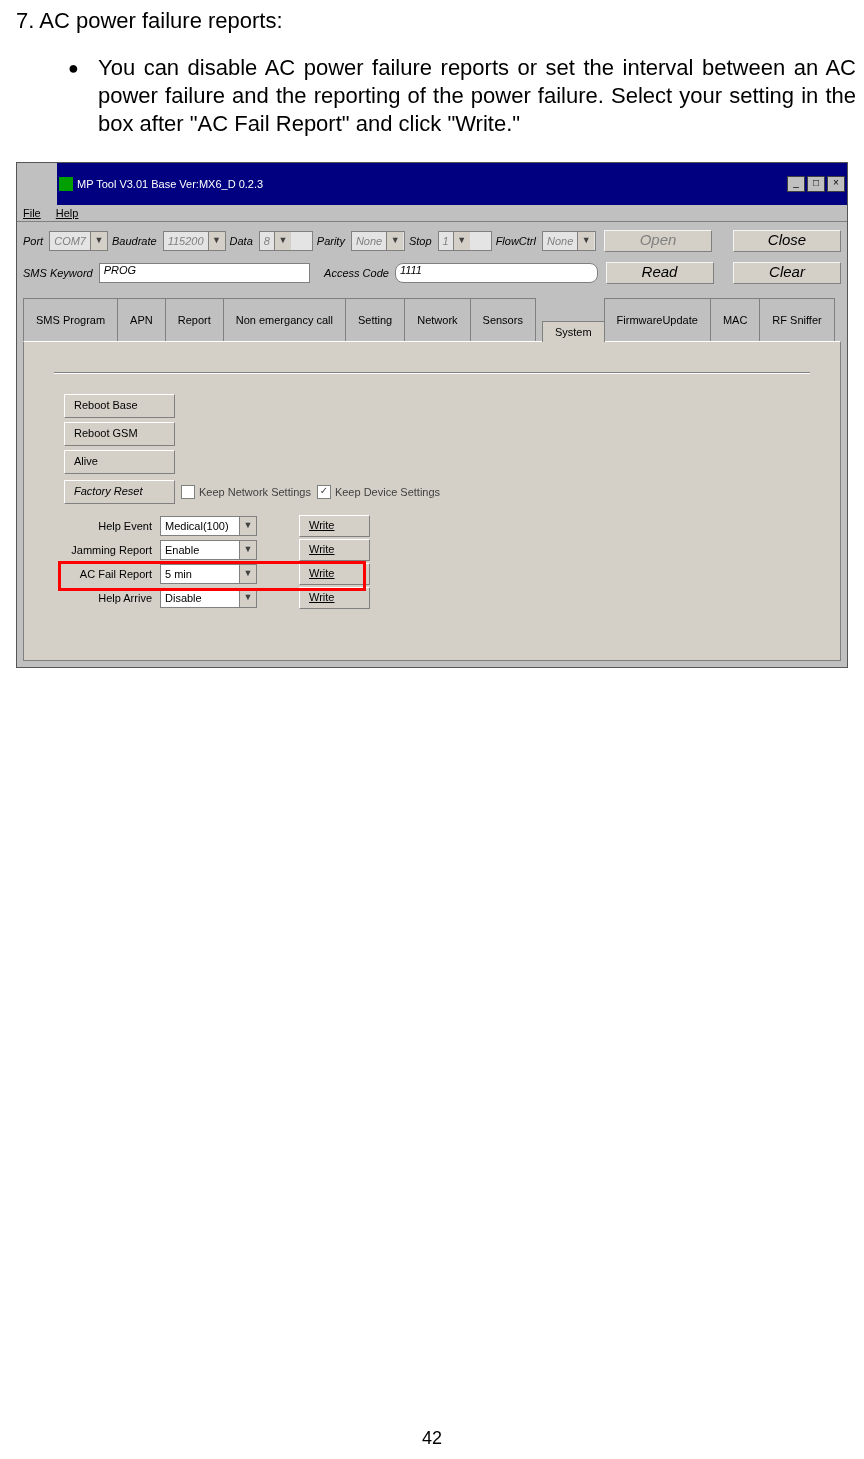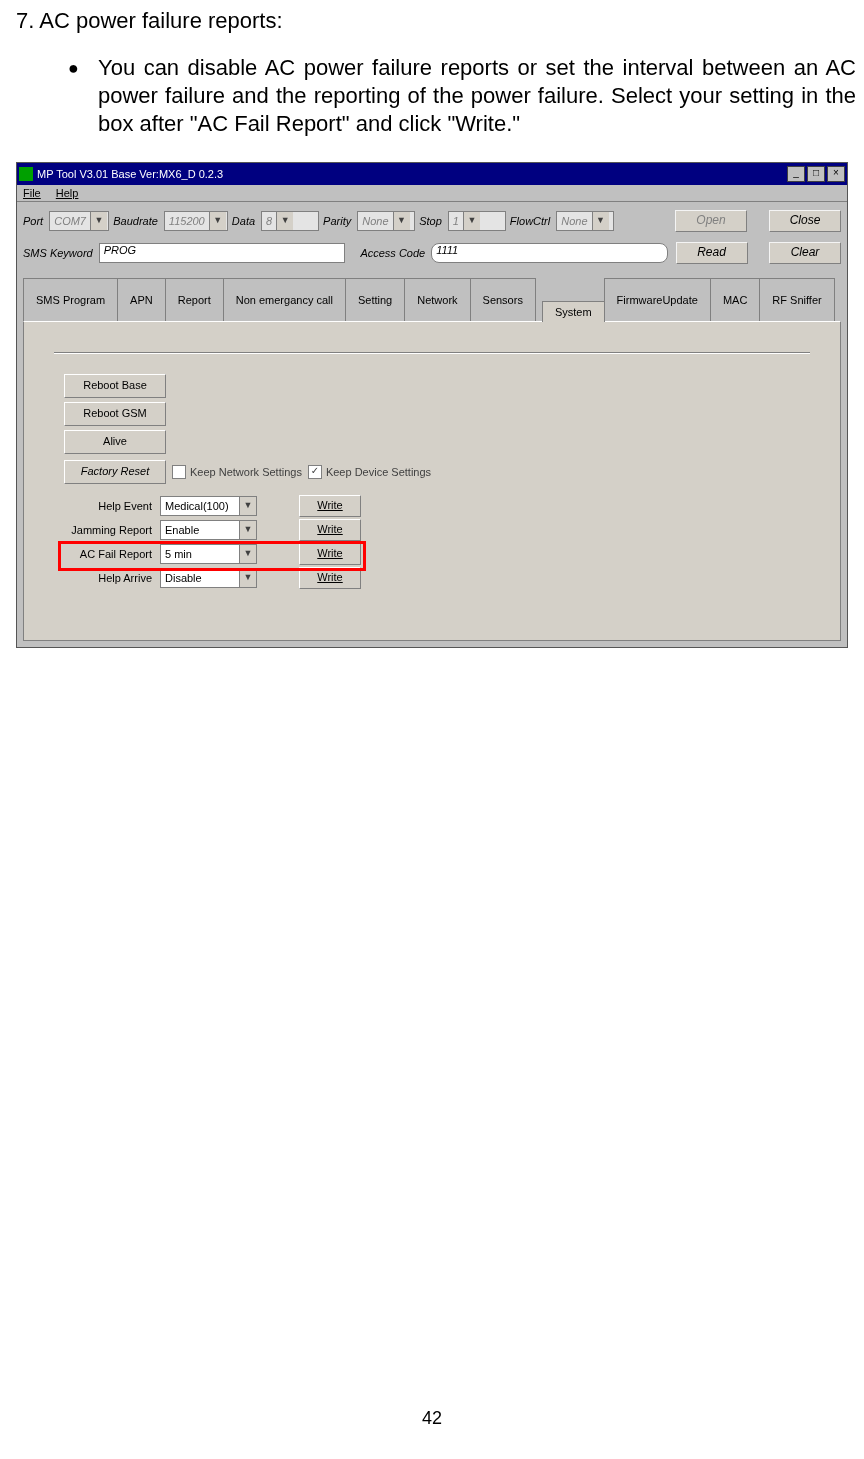--- a/index.html
+++ b/index.html
@@ -39,21 +39,22 @@
     font-family: Tahoma, Arial, sans-serif;
     background: #c0c0c0;
   }
   .titlebar {
     display: flex;
     align-items: center;
     background: #000080;
     color: #fff;
     font-size: 11px;
     height: 18px;
-    padding: 2px 2px;
+    padding: 12px 2px;
+    margin-left: 40px;
   }
   .titlebar-icon {
     width: 14px; height: 14px;
     background: #00a000;
     margin-right: 4px;
     display: inline-block;
   }
   .titlebar-text { flex: 1; }
   .titlebar-btns { display: flex; gap: 2px; }
   .titlebar-btn {
@@ -97,22 +98,22 @@
     line-height: 16px;
     font-size: 9px;
     color: #404040;
   }
   .btn {
     background: #d4d0c8;
     border: 1px solid #808080;
     border-top-color: #f4f4f4;
     border-left-color: #f4f4f4;
     height: 20px;
-    padding: 0 10px;
-    font-size: 12px;
+    padding: 0 28px;
+    font-size: 15px;
     line-height: 18px;
     text-align: center;
     color: #404040;
     min-width: 50px;
   }
   .btn-dis { color: #808080; }
   .textinput {
     background: #fff;
     border: 1px solid #808080;
     height: 18px;
@@ -159,26 +160,26 @@
     border-top: 1px solid #808080;
     border-bottom: 1px solid #fff;
     margin: 0 10px 20px 10px;
   }
   .sys-btn {
     background: #d4d0c8;
     border: 1px solid #808080;
     border-top-color: #fff;
     border-left-color: #fff;
     font-size: 11px;
-    text-align: center;
     height: 22px;
     line-height: 20px;
     width: 100px;
     margin-bottom: 4px;
     color: #000;
+    padding-left: 9px;
   }
   .sys-row {
     display: flex;
     align-items: center;
     gap: 6px;
     margin-top: 6px;
     font-size: 11px;
   }
   .chk {
     display: inline-flex;

